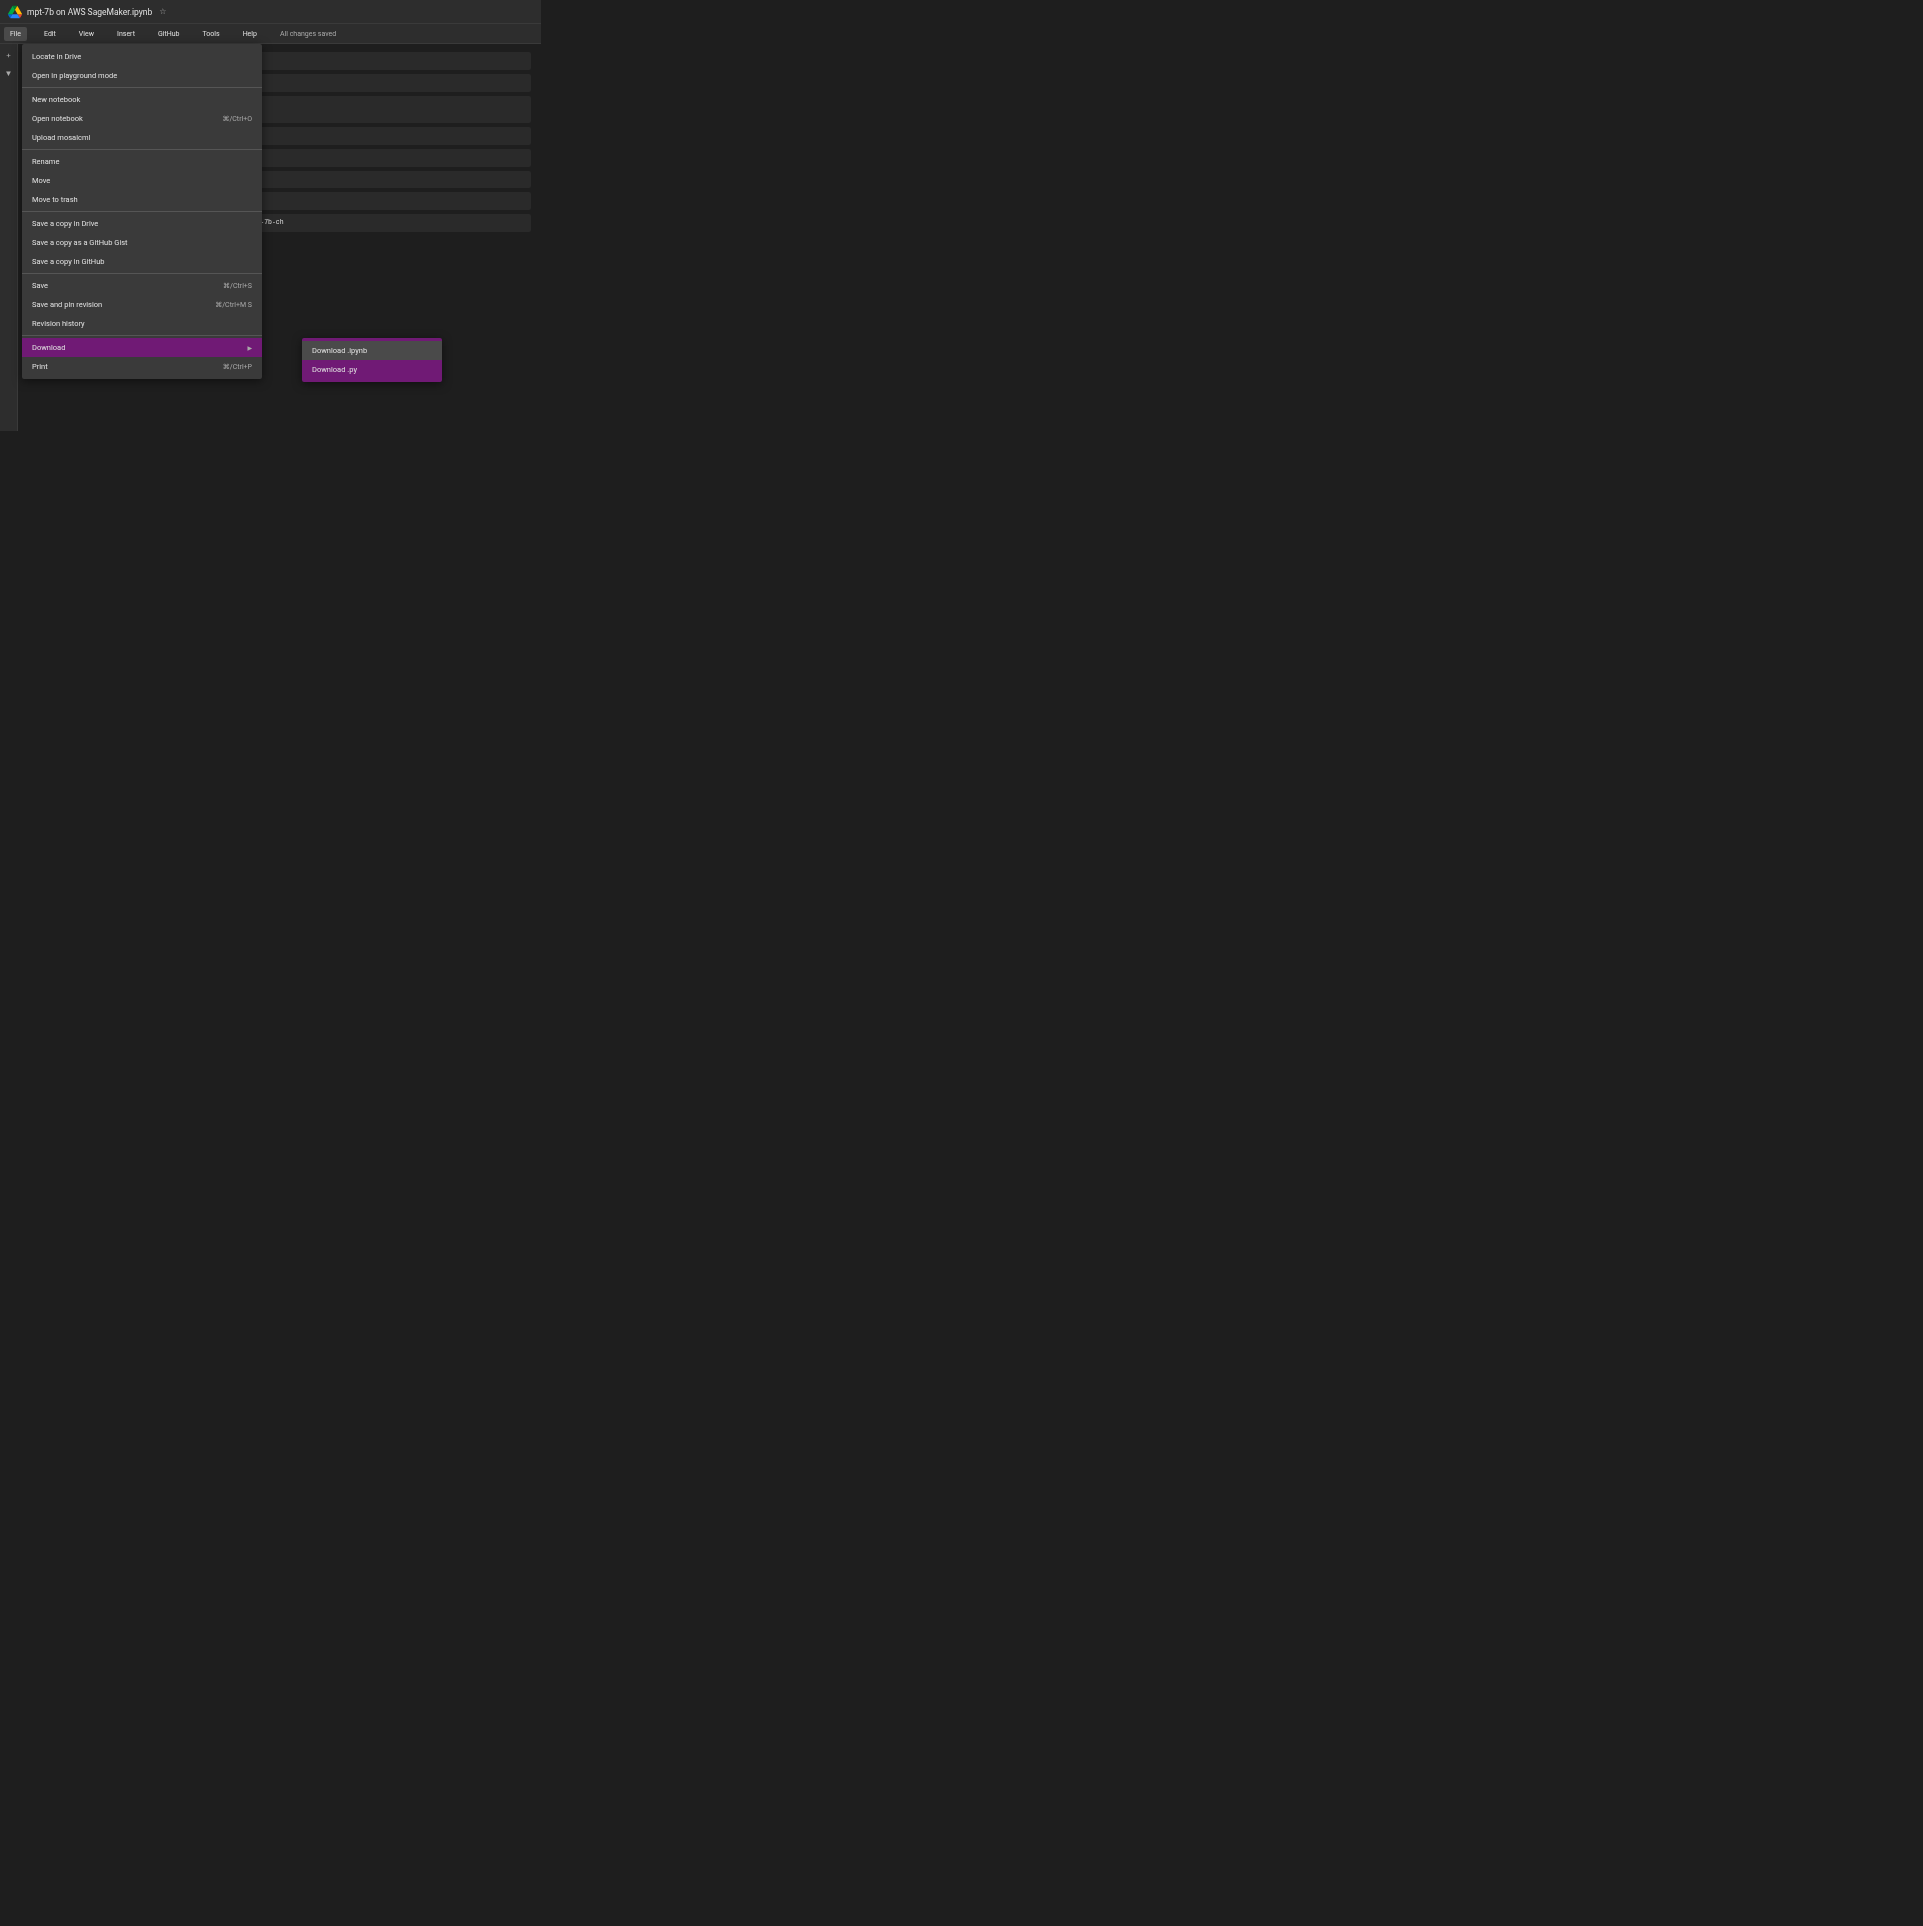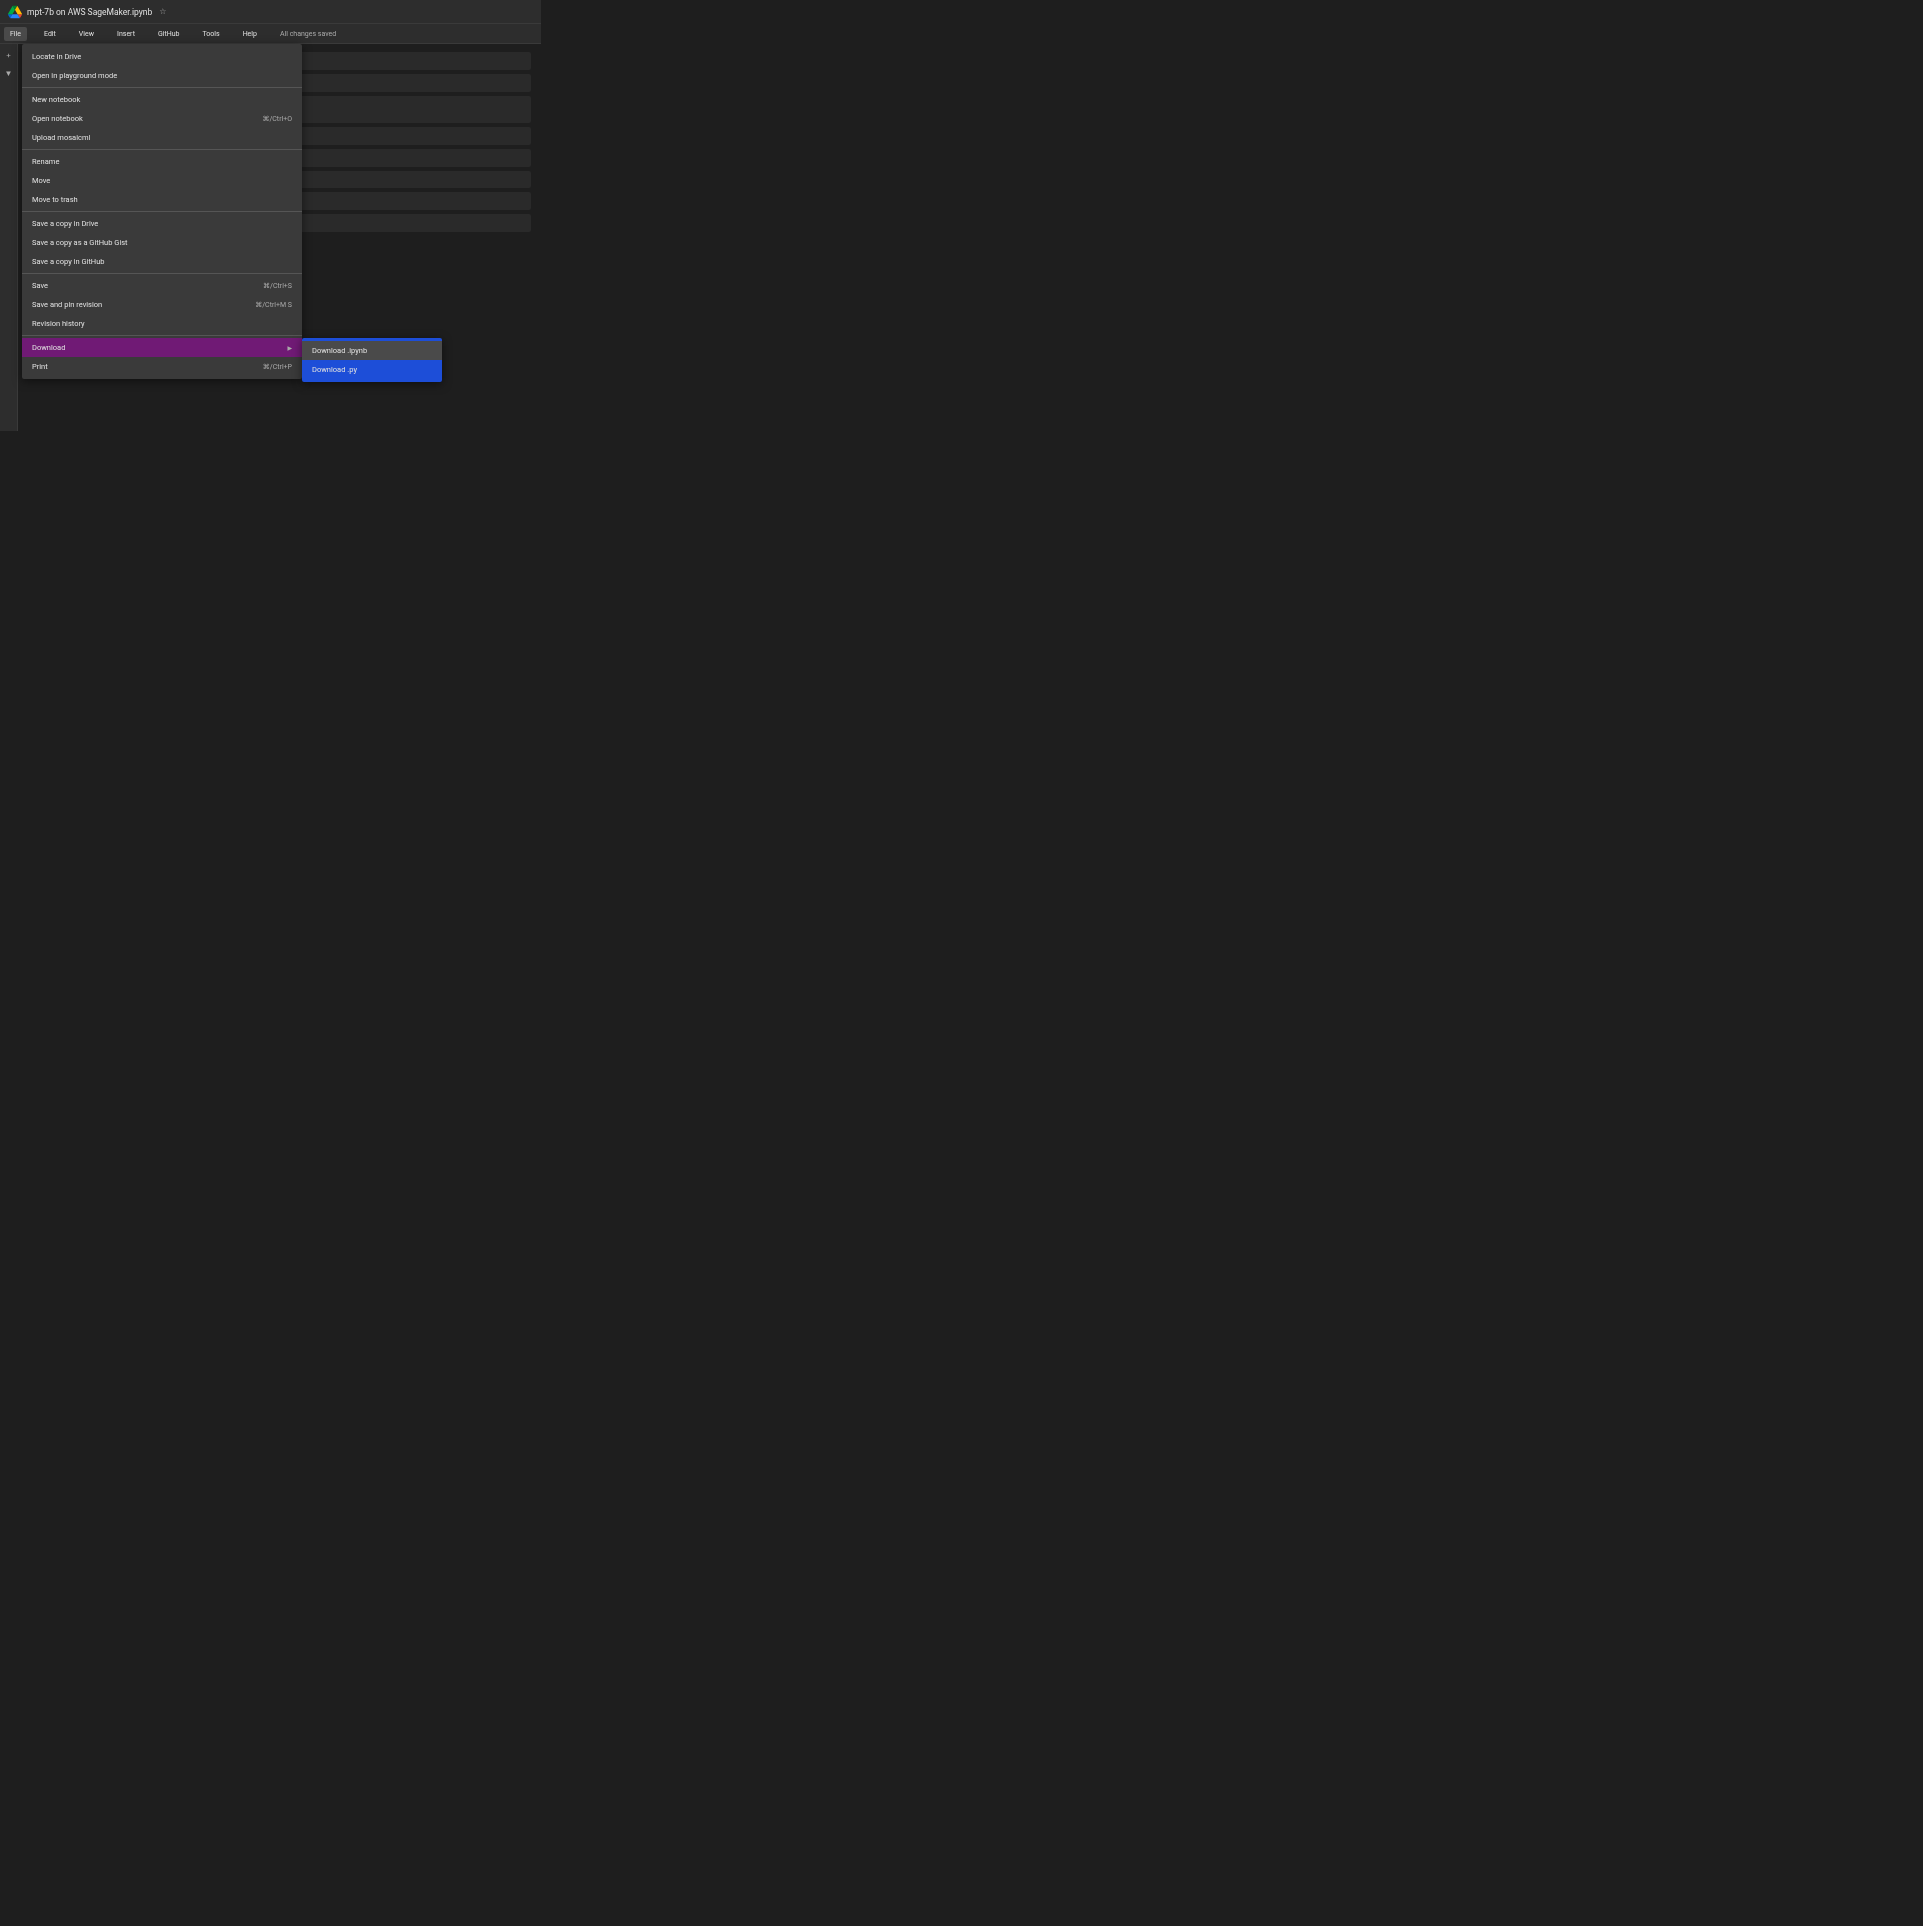--- a/index.html
+++ b/index.html
@@ -128,21 +128,21 @@
 
     .code-red { color: #f44336; }
     .code-green { color: #4caf50; }
     .code-orange { color: #ff9800; }
     .code-string { color: #ce9178; }
 
     .dropdown-menu {
       position: absolute;
       top: 0;
       left: 22px;
-      width: 280px;
+      width: 240px;
       background: #3a3a3a;
       border-radius: 2px;
       box-shadow: 0 2px 10px rgba(0,0,0,0.5);
       z-index: 200;
       padding: 3px 0;
     }
 
     .dropdown-item {
       display: flex;
       align-items: center;
@@ -173,21 +173,21 @@
       border-top: 0.5px solid #555;
       margin: 2px 0;
     }
 
     
     .submenu {
       position: absolute;
       top: auto;
       left: 280px;
       width: 140px;
-      background: #1d4ed8;
+      background: #701a75;
       border-radius: 2px;
       box-shadow: 0 2px 10px rgba(0,0,0,0.5);
       z-index: 300;
       padding: 3px 0;
     }
 
     .submenu-item {
       display: flex;
       align-items: center;
       padding: 5px 10px;

